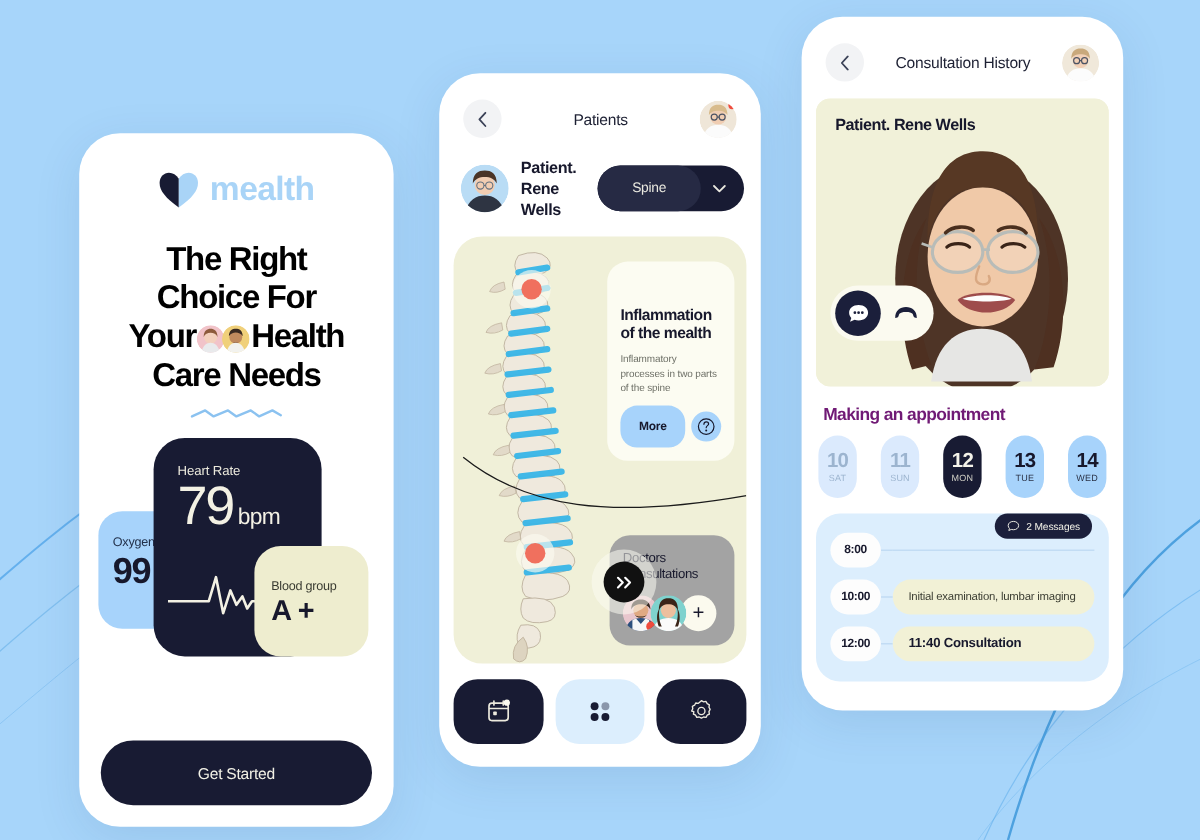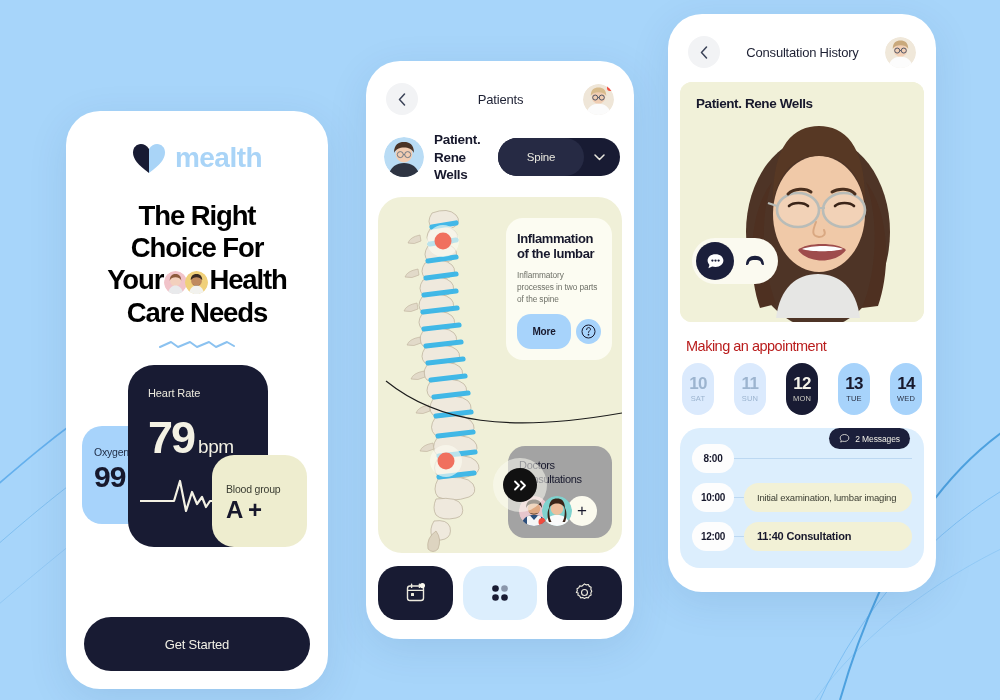--- a/index.html
+++ b/index.html
@@ -41,21 +41,21 @@
     position:absolute; left:16px; top:61px; width:94px; height:98px;
     background:#a7d3fb; border-radius:20px; padding:20px 0 0 12px;
   }
   .card-oxygen .lbl { font-size:10.5px; color:#22304a; letter-spacing:-.2px; }
   .card-oxygen .val { font-size:30px; font-weight:700; color:#17182c; letter-spacing:-1px; margin-top:2px; }
   .card-heart {
     position:absolute; left:62px; top:0; width:140px; height:182px;
     background:#181b33; border-radius:26px; padding:22px 0 0 20px; z-index:3;
   }
   .card-heart .lbl { font-size:11px; color:#eceadd; letter-spacing:-.1px; }
-  .card-heart .big { font-size:45px; font-weight:700; color:#f3f1e4; letter-spacing:-2px; line-height:1; margin-top:16px; display:inline-block; }
+  .card-heart .big { font-size:45px; font-weight:400; color:#f3f1e4; letter-spacing:-2px; line-height:1; margin-top:0; display:inline-block; }
   .card-heart .unit { font-size:19px; color:#f3f1e4; letter-spacing:-.5px; margin-left:4px; }
   .ecg { position:absolute; left:12px; bottom:28px; }
   .card-blood {
     position:absolute; left:146px; top:90px; width:95px; height:92px;
     background:#eeedcf; border-radius:22px; padding:28px 0 0 14px; z-index:4;
   }
   .card-blood .lbl { font-size:10.5px; color:#3a3c32; letter-spacing:-.2px; }
   .card-blood .val { font-size:24px; font-weight:700; color:#17182c; letter-spacing:-.5px; margin-top:1px; }
 
   .btn-get-started {
@@ -92,21 +92,21 @@
   .chev { width:30px; display:flex; align-items:center; justify-content:center; }
 
   .spine-card {
     position:relative; margin:13px 12px 0; height:356px;
     background:#f0f0d8; border-radius:24px; overflow:hidden;
   }
   .info-card {
     position:absolute; right:10px; top:21px; width:106px;
     background:#fcfcf2; border-radius:17px; padding:13px 11px 11px;
   }
-  .info-card h3 { font-size:13px; font-weight:700; color:#17182c; line-height:1.2; letter-spacing:-.4px; }
+  .info-card h3 { font-size:13px; font-weight:700; color:#17182c; line-height:1.2; letter-spacing:-.4px;margin-top:24px; }
   .info-card p { font-size:8.3px; color:#6f7168; line-height:1.45; margin-top:7px; letter-spacing:-.1px; }
   .info-actions { display:flex; align-items:center; gap:5px; margin-top:9px; }
   .btn-more {
     flex:1; height:35px; border-radius:14px; background:#a7d3fb; border:0;
     font-size:10px; font-weight:700; color:#17182c; cursor:pointer;
     font-family:"Liberation Sans", sans-serif; letter-spacing:-.2px;
   }
   .btn-help {
     width:25px; height:25px; border-radius:50%; background:#a7d3fb; border:0;
     display:flex; align-items:center; justify-content:center; cursor:pointer;
@@ -155,21 +155,21 @@
   }
   .btn-chat {
     width:38px; height:38px; border-radius:50%; background:#1b1f3b; border:0;
     display:flex; align-items:center; justify-content:center; cursor:pointer;
   }
   .btn-endcall {
     width:38px; height:38px; border-radius:50%; background:transparent; border:0;
     display:flex; align-items:center; justify-content:center; cursor:pointer;
   }
 
-  .appt-title { margin:16px 0 0 18px; font-size:14.5px; font-weight:400; color:#b91c1c; letter-spacing:-.5px; }
+  .appt-title { margin:16px 0 0 18px; font-size:14.5px; font-weight:700; color:#701a75; letter-spacing:-.5px; }
   .date-row { display:flex; gap:20px; padding:9px 14px 0; }
   .date-pill {
     flex:1; height:52px; border-radius:26px; border:0; cursor:pointer;
     display:flex; flex-direction:column; align-items:center; justify-content:center;
     background:#a7d3fb; font-family:"Liberation Sans", sans-serif;
   }
   .date-pill .dnum { font-size:17px; font-weight:700; color:#17182c; line-height:1.05; letter-spacing:-.6px; }
   .date-pill .ddow { font-size:7.5px; color:#2b3347; margin-top:2px; letter-spacing:.2px; }
   .date-pill.dim { background:#dbeafd; }
   .date-pill.dim .dnum { color:#9cb4cf; }
@@ -385,21 +385,21 @@
       <circle cx="66" cy="260" r="8.5" fill="#f0705e"></circle>
     </svg>
 
     <svg width="244" height="80" viewBox="0 0 244 80" style="position:absolute;left:0;top:182px;">
       <path d="M8 2 C 60 44 130 54 244 34" stroke="#1b1b1b" stroke-width="1.1" fill="none"></path>
     </svg>
 
     <div class="info-card">
       <h3>
         <span>Inflammation</span><br>
-        <span>of the lumbar</span>
+        <span>of the mealth</span>
       </h3>
       <p>Inflammatory processes in two parts of the spine</p>
       <div class="info-actions">
         <button class="btn-more">More</button>
         <button class="btn-help">
           <svg width="15" height="15" viewBox="0 0 15 15">
             <circle cx="7.5" cy="7.5" r="6.5" stroke="#17182c" stroke-width="1" fill="none"></circle>
             <path d="M5.6 5.6 C5.6 4.2 6.6 3.6 7.6 3.6 C8.8 3.6 9.5 4.4 9.5 5.3 C9.5 6.8 7.5 6.6 7.5 8.4" stroke="#17182c" stroke-width="1" fill="none" stroke-linecap="round"></path>
             <circle cx="7.5" cy="10.7" r=".85" fill="#17182c"></circle>
           </svg>

